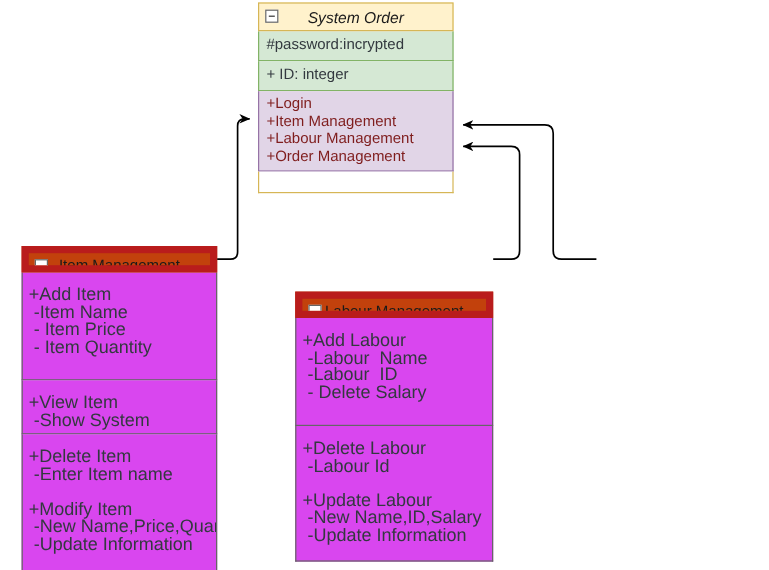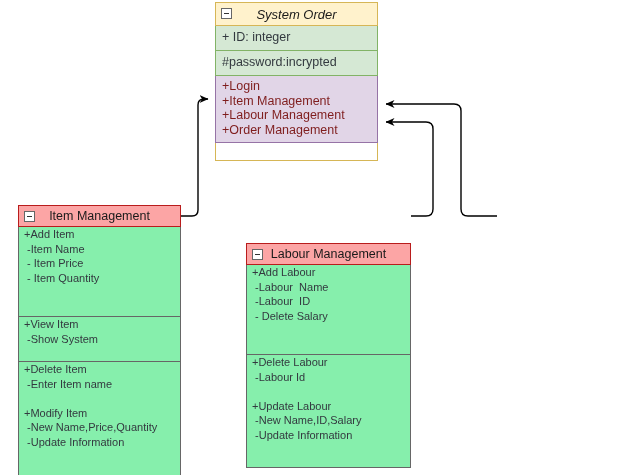--- a/index.html
+++ b/index.html
@@ -27,22 +27,22 @@
     background: #f5f5f5;
   }
   .uml-header {
     position: relative;
     box-sizing: border-box;
     height: 22px;
     line-height: 21px;
     text-align: center;
     font-size: 12.5px;
     color: #1a1a1a;
-    border: 1px solid #b91c1c;
-    background: #fca5a5;
+    border: 6px solid #b91c1c;
+    background: #c2410c;
     white-space: nowrap;
     overflow: hidden;
   }
   .uml-header .hdr-label {
     display: block;
     padding: 0 18px;
   }
   .collapse-icon {
     position: absolute;
     left: 5px;
@@ -59,24 +59,24 @@
     left: 2px;
     top: 4px;
     width: 5px;
     height: 1px;
     background: #333333;
   }
   .uml-section {
     box-sizing: border-box;
     border: 1px solid #666666;
     border-top: none;
-    background: #86efac;
-    font-size: 11px;
+    background: #d946ef;
+    font-size: 15px;
     color: #33393f;
-    padding: 0 6px 4px 5px;
+    padding: 12px 6px 4px 5px;
     line-height: 14.6px;
     white-space: pre;
     overflow: hidden;
   }
   .uml-section.flat { padding-top: 3px; padding-bottom: 3px; }
 
   
   #system-order {
     position: absolute;
     left: 199px;
@@ -145,22 +145,22 @@
 </head>
 <body>
 
 <div id="canvas">
 
   <div id="system-order">
     <div class="so-title">
       <span class="collapse-icon"></span>
       <span>System Order</span>
     </div>
+    <div class="so-attr">#password:incrypted</div>
     <div class="so-attr">+ ID: integer</div>
-    <div class="so-attr">#password:incrypted</div>
     <div class="so-ops">+Login
 +Item Management
 +Labour Management
 +Order Management</div>
     <div class="so-empty"></div>
   </div>
 
   <div class="uml-box" id="item-management">
     <div class="uml-header">
       <span class="collapse-icon"></span>

